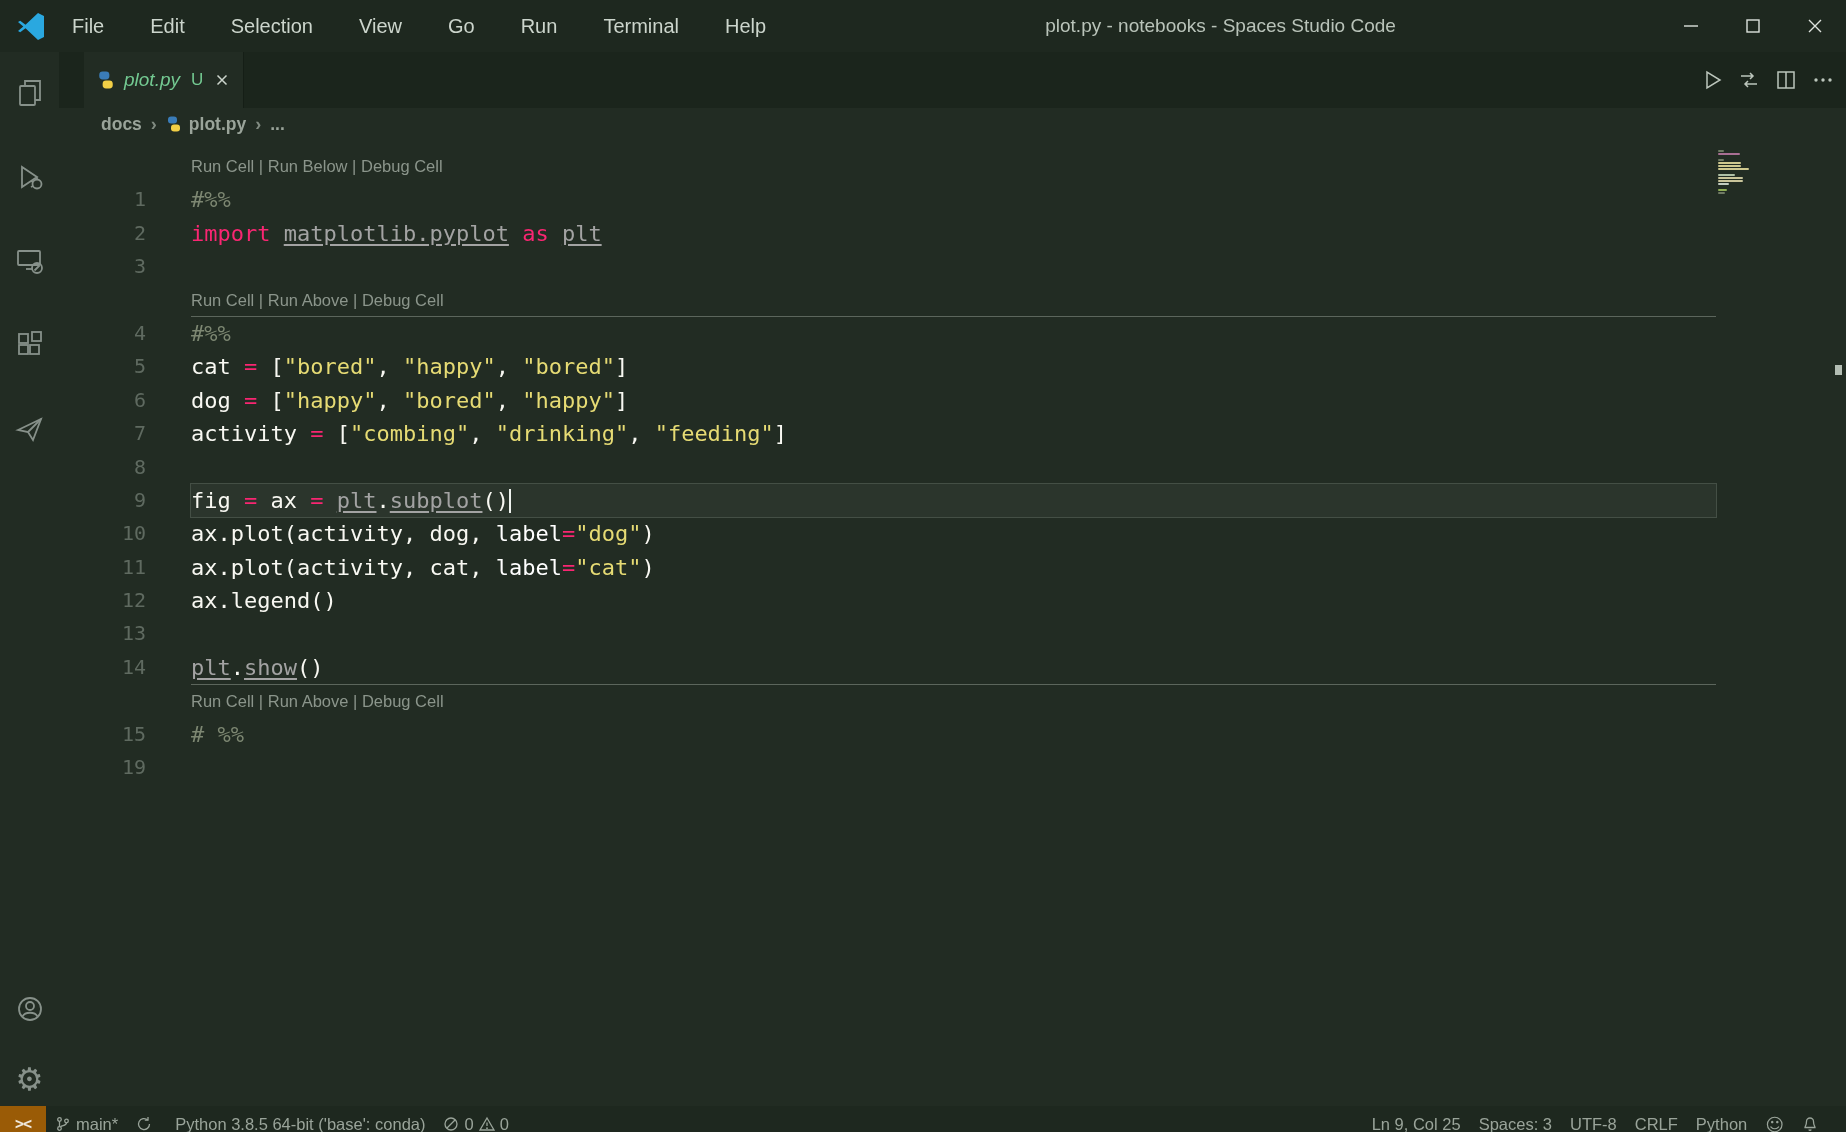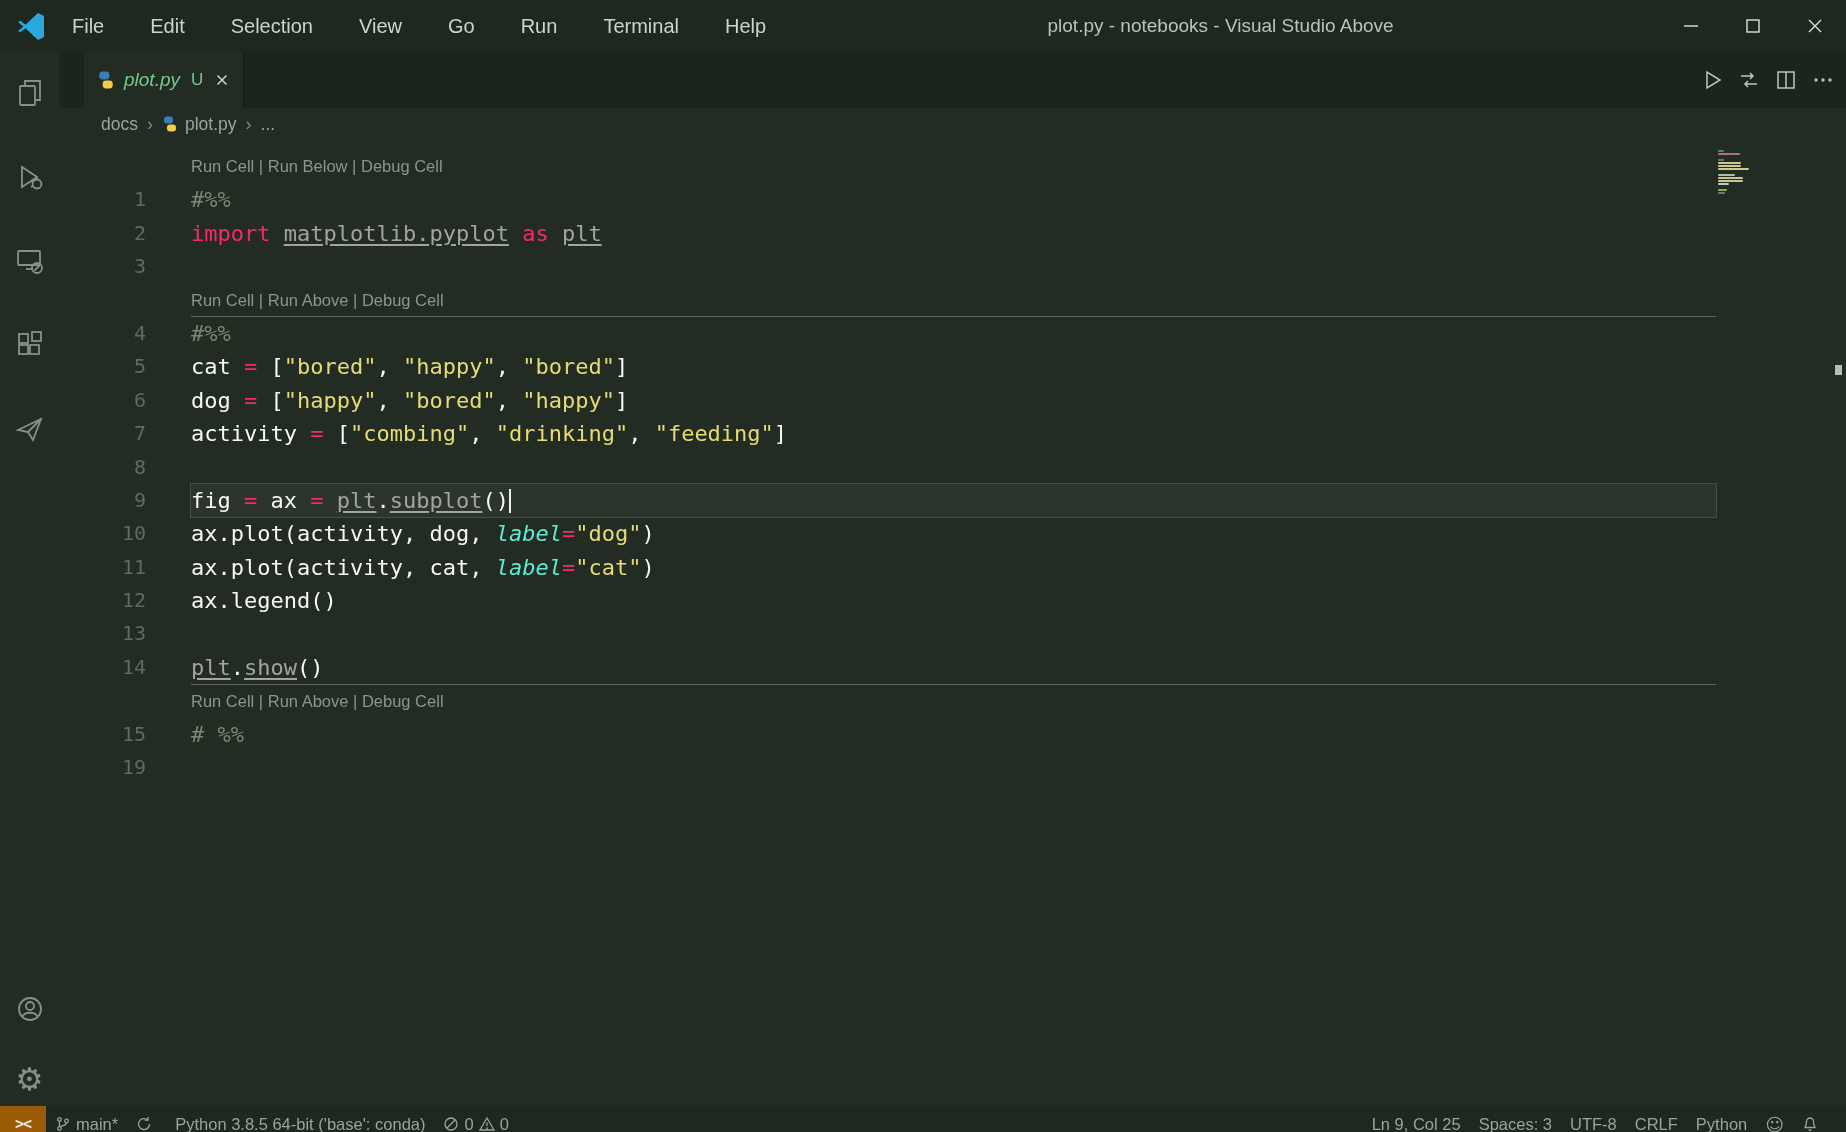--- a/index.html
+++ b/index.html
@@ -29,37 +29,37 @@
   
   .editor-area { flex:1; position:relative; background:#222c23; overflow:hidden; }
   .tabbar { height:56px; display:flex; align-items:center; background:#1b251c; }
   .tab { height:56px; display:flex; align-items:center; padding:0 13px; background:#222c23; border-right:1px solid #151e16; margin-left:25px; }
   .py-icon { width:18px; height:18px; margin-right:9px; }
   .tab-label { font-size:19px; font-style:italic; color:#73c991; }
   .tab-badge { font-size:17px; color:#73c991; margin-left:11px; }
   .tab-close { margin-left:12px; width:15px; height:15px; color:#ccd5cc; display:flex; align-items:center; }
   .editor-actions { margin-left:auto; display:flex; align-items:center; padding-right:10px; }
   .ea-icon { width:26px; height:26px; color:#bcc6bc; margin-left:11px; display:flex; align-items:center; justify-content:center; }
-  .breadcrumb { height:32px; display:flex; align-items:center; padding-left:42px; font-size:17.5px; color:#9aa49a; }
+  .breadcrumb { height:32px; display:flex; align-items:center; padding-left:42px; font-size:17.5px; color:#9aa49a;font-weight:bold; }
   .breadcrumb .chev { margin:0 9px; color:#818b81; font-size:18px; }
   .breadcrumb .py-icon { margin-right:7px; width:16px; height:16px; }
   
   .code { position:relative; padding-top:10px; font-family:"DejaVu Sans Mono", monospace; font-size:22px; }
   .row { display:flex; height:33.4px; line-height:33.4px; white-space:pre; }
   .num { width:87px; text-align:right; color:#5f6a60; font-size:20px; flex-shrink:0; }
   .line-content { margin-left:45px; flex:1; margin-right:130px; height:100%; }
   .line-content.lens { font-family:"Liberation Sans", sans-serif; font-size:16.5px; color:#8b958b; }
   .current .line-content { background:rgba(220,235,220,0.05); outline:1px solid rgba(190,205,190,0.22); }
   .sep-below .line-content { border-bottom:1px solid #5c665c; }
   .sep-above .line-content { border-top:1px solid #5c665c; }
   .tok.kw, .tok.op { color:#f92672; }
   .tok.id, .tok.pun { color:#f8f8f2; }
   .tok.mod, .tok.fn { color:#a3a3a3; text-decoration:underline; text-underline-offset:3px; }
   .tok.str { color:#e6db74; }
-  .tok.param { color:#5eead4; font-style:italic; }
+  .tok.param { color:#ffffff; }
   .tok.cmt { color:#7d8772; }
   .cursor { display:inline-block; width:2px; height:24px; background:#eef2ee; vertical-align:-5px; }
   
   .minimap { position:absolute; top:98px; right:82px; width:46px; }
   .mbar { height:2px; margin-bottom:1px; border-radius:1px; }
   .ruler-mark { position:absolute; top:313px; right:4px; width:7px; height:10px; background:#cdd7cd; opacity:.85; }
   
   .statusbar { position:absolute; left:0; bottom:-10px; width:1846px; height:36px; display:flex; align-items:center; background:#1e281f; font-size:16.5px; color:#9aa49a; }
   .sb-remote { width:46px; height:36px; background:#9a5b06; color:#efe7da; display:flex; align-items:center; justify-content:center; font-family:"DejaVu Sans Mono", monospace; font-size:15px; font-weight:bold; letter-spacing:-1px; }
   .sb-item { display:flex; align-items:center; padding:0 9px; height:36px; }
@@ -79,21 +79,21 @@
   <div class="menu-bar">
       <span class="menu-item">File</span>
       <span class="menu-item">Edit</span>
       <span class="menu-item">Selection</span>
       <span class="menu-item">View</span>
       <span class="menu-item">Go</span>
       <span class="menu-item">Run</span>
       <span class="menu-item">Terminal</span>
       <span class="menu-item">Help</span>
     </div>
-  <div class="window-title">plot.py - notebooks - Visual Studio Above</div>
+  <div class="window-title">plot.py - notebooks - Spaces Studio Code</div>
   <div class="win-controls">
     <div class="win-btn">
       <svg width="20" height="20" viewBox="0 0 20 20" fill="none" stroke="currentColor" stroke-width="1.4">
           <path d="M3 10 h14"></path>
         </svg>
     </div>
     <div class="win-btn">
       <svg width="20" height="20" viewBox="0 0 20 20" fill="none" stroke="currentColor" stroke-width="1.4">
           <rect x="4" y="4" width="12" height="12"></rect>
         </svg>

